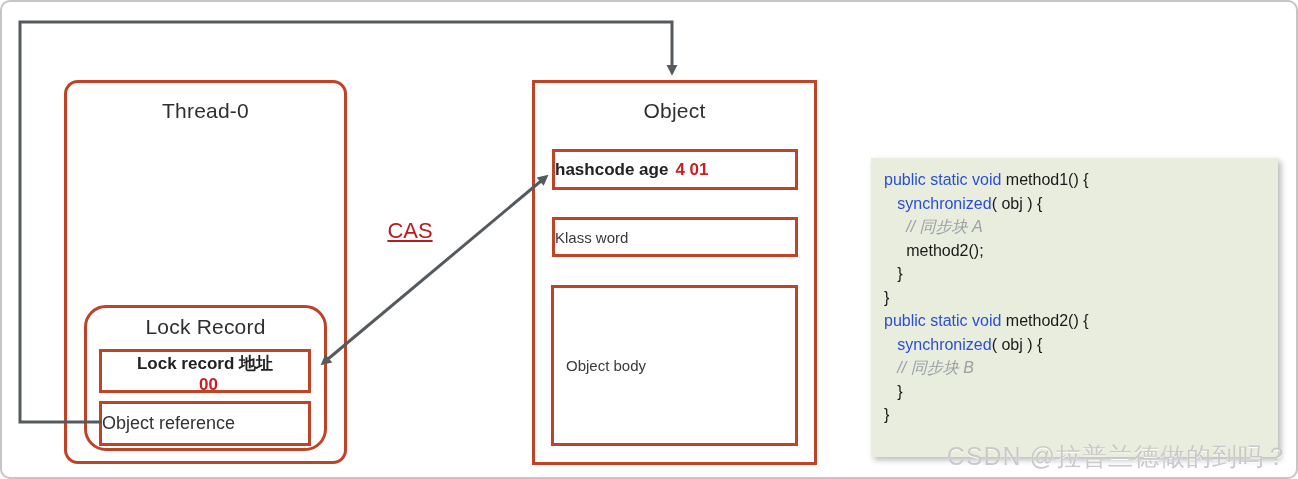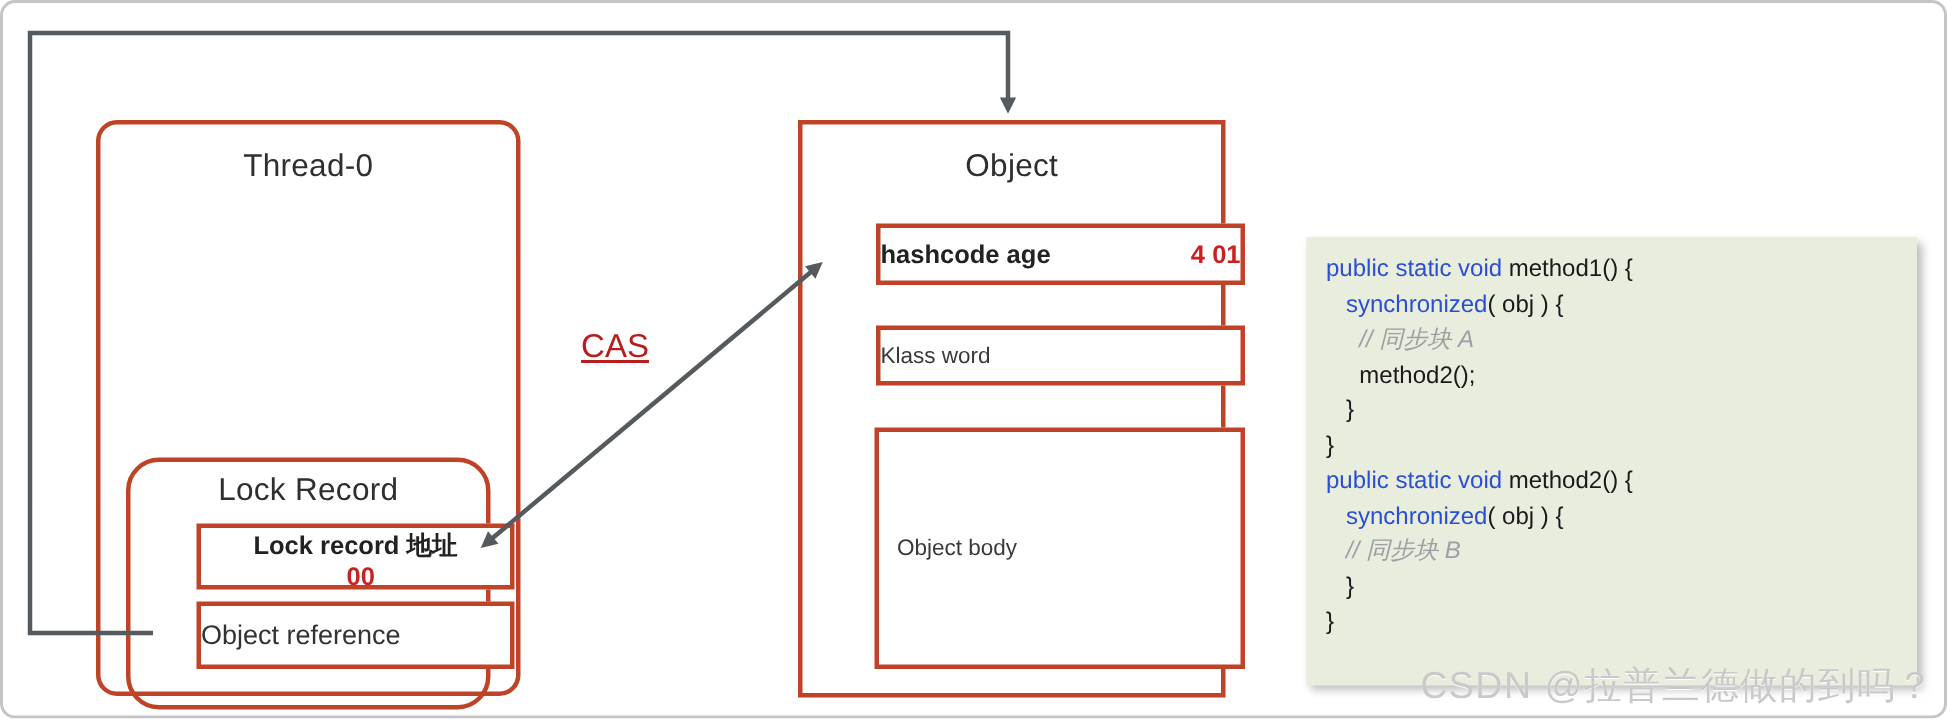--- a/index.html
+++ b/index.html
@@ -24,28 +24,28 @@
   .arrow-head{fill:var(--arrow);}
 
   .rbox{position:absolute;border:3px solid var(--box-border);background:#fff;box-sizing:border-box;}
   .thread-box{left:62px;top:78px;width:283px;height:384px;border-radius:14px;}
   .object-box{left:530px;top:78px;width:285px;height:385px;}
   .box-title{
     text-align:center;padding-top:16px;font-size:21px;color:var(--text-dark);
     letter-spacing:.2px;
   }
   .lock-record-box{
-    position:absolute;left:17px;top:222px;width:243px;height:168px;
+    position:absolute;left:17px;top:222px;width:243px;height:146px;
     border:3px solid var(--box-border);border-radius:22px;box-sizing:border-box;
   }
   .lock-record-box .box-title{padding-top:7px;font-size:21px;}
   .cell{
     position:absolute;border:3px solid var(--box-border);box-sizing:border-box;
-    display:flex;align-items:center;justify-content:space-between;
-    font-size:15px;color:#333;background:#fff;white-space:nowrap;margin-left:32px;
+    display:flex;align-items:center;justify-content:flex-start;
+    font-size:15px;color:#333;background:#fff;white-space:nowrap;
   }
   .cell.bold{font-weight:700;font-size:17px;color:#222;}
   .value-red{color:var(--highlight-red);margin-left:7px;font-weight:700;}
   
   .lr-address{left:12px;top:41px;width:212px;height:44px;flex-direction:column;}
   .lr-reference{left:12px;top:93px;width:212px;height:45px;font-size:18px;}
   
   .ob-mark{left:17px;top:66px;width:246px;height:41px;}
   .ob-klass{left:17px;top:134px;width:246px;height:40px;color:#3a3a3a;}
   .ob-body{left:16px;top:202px;width:247px;height:161px;color:#3a3a3a;padding-left:12px;}

